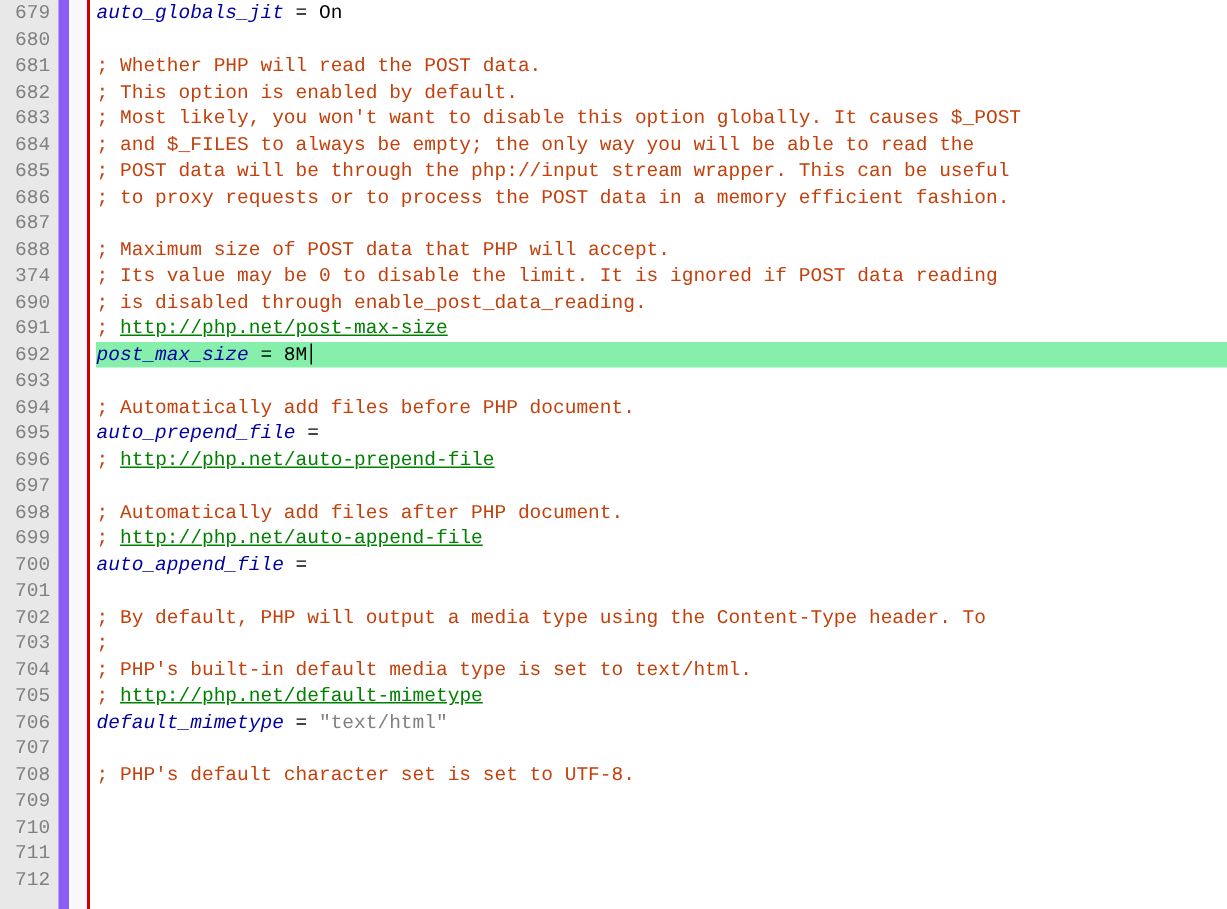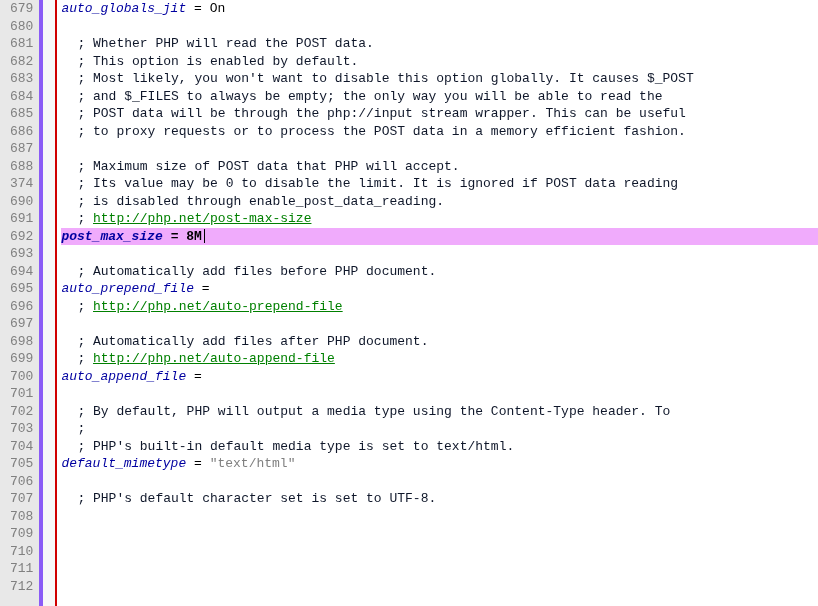--- a/index.html
+++ b/index.html
@@ -13,21 +13,21 @@
     display: flex;
     width: 818px;
     height: 606px;
   }
   .gutter {
     background: #e8e8e8;
     color: #808080;
     text-align: right;
     padding: 0 6px 0 10px;
     user-select: none;
-    border-right: 4px solid #8b5cf6;
+    border-right: 7px solid #8b5cf6;
     flex-shrink: 0;
   }
   .gutter .ln { height: 17.5px; line-height: 17.5px; }
   .margin {
     width: 14px;
     flex-shrink: 0;
     border-right: 2px solid #d00000;
     background: #f8f8f8;
   }
   .margin .ml { height: 17.5px; }
@@ -36,24 +36,23 @@
     padding-left: 4px;
     position: relative;
   }
   .code .line {
     height: 17.5px;
     line-height: 17.5px;
     white-space: pre;
     position: relative;
   }
   .code .line.current {
-    background: #f0abfc;
-    font-weight: bold;
+    background: #86efac;
   }
-  .comment { color: #0f172a; margin-left: 16px; }
+  .comment { color: #c2410c; }
   .key { color: #0000a0; font-style: italic; margin-top: 46px; }
   .op { color: #000000; }
   .value { color: #000000; }
   .string { color: #808080; }
   .link { color: #008000; text-decoration: underline; }
   .caret {
     display: inline-block;
     width: 1px;
     height: 14px;
     background: #000;
@@ -157,17 +156,18 @@
       <div class="line"><span class="key">auto_prepend_file</span><span class="op"> = </span><span class="value"></span></div>
       <div class="line"><span class="comment">; </span><span class="link">http://php.net/auto-prepend-file</span></div>
       <div class="line">&nbsp;</div>
       <div class="line"><span class="comment">; Automatically add files after PHP document.</span></div>
       <div class="line"><span class="comment">; </span><span class="link">http://php.net/auto-append-file</span></div>
       <div class="line"><span class="key">auto_append_file</span><span class="op"> = </span><span class="value"></span></div>
       <div class="line">&nbsp;</div>
       <div class="line"><span class="comment">; By default, PHP will output a media type using the Content-Type header. To</span></div>
       <div class="line"><span class="comment">;</span></div>
       <div class="line"><span class="comment">; PHP's built-in default media type is set to text/html.</span></div>
+      <div class="line"><span class="comment">; </span><span class="link">http://php.net/default-mimetype</span></div>
       <div class="line"><span class="key">default_mimetype</span><span class="op"> = </span><span class="string">"text/html"</span></div>
       <div class="line">&nbsp;</div>
       <div class="line"><span class="comment">; PHP's default character set is set to UTF-8.</span></div>
     </div>
 </div>
 
 </body></html>

